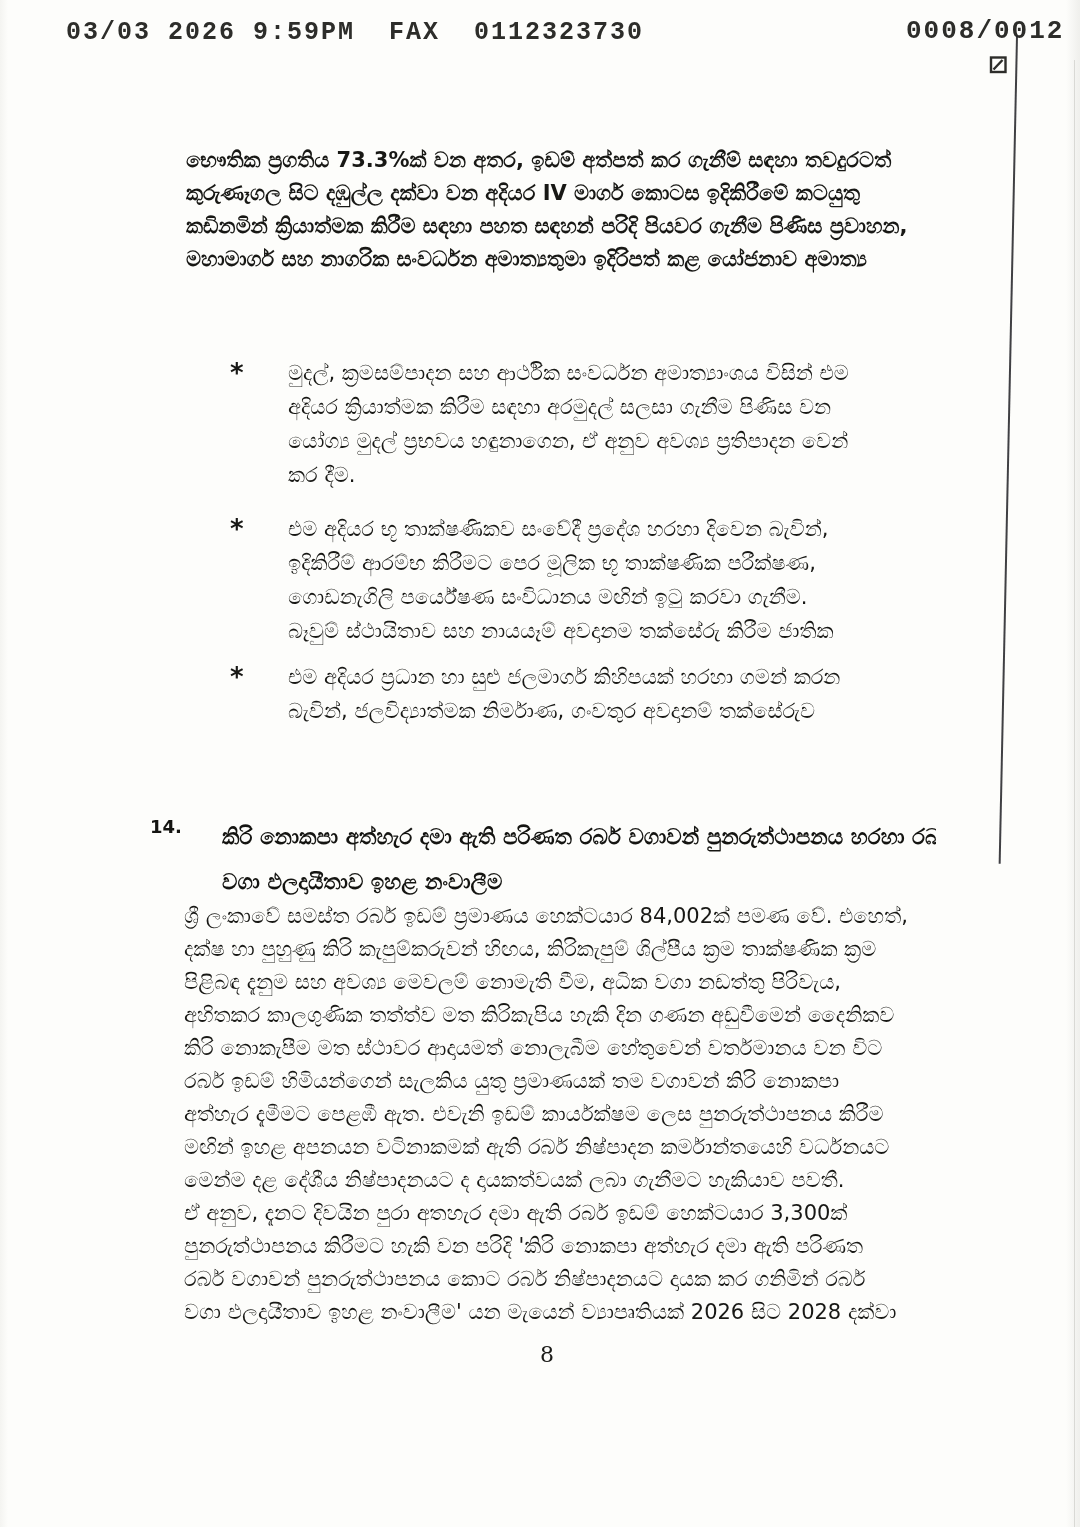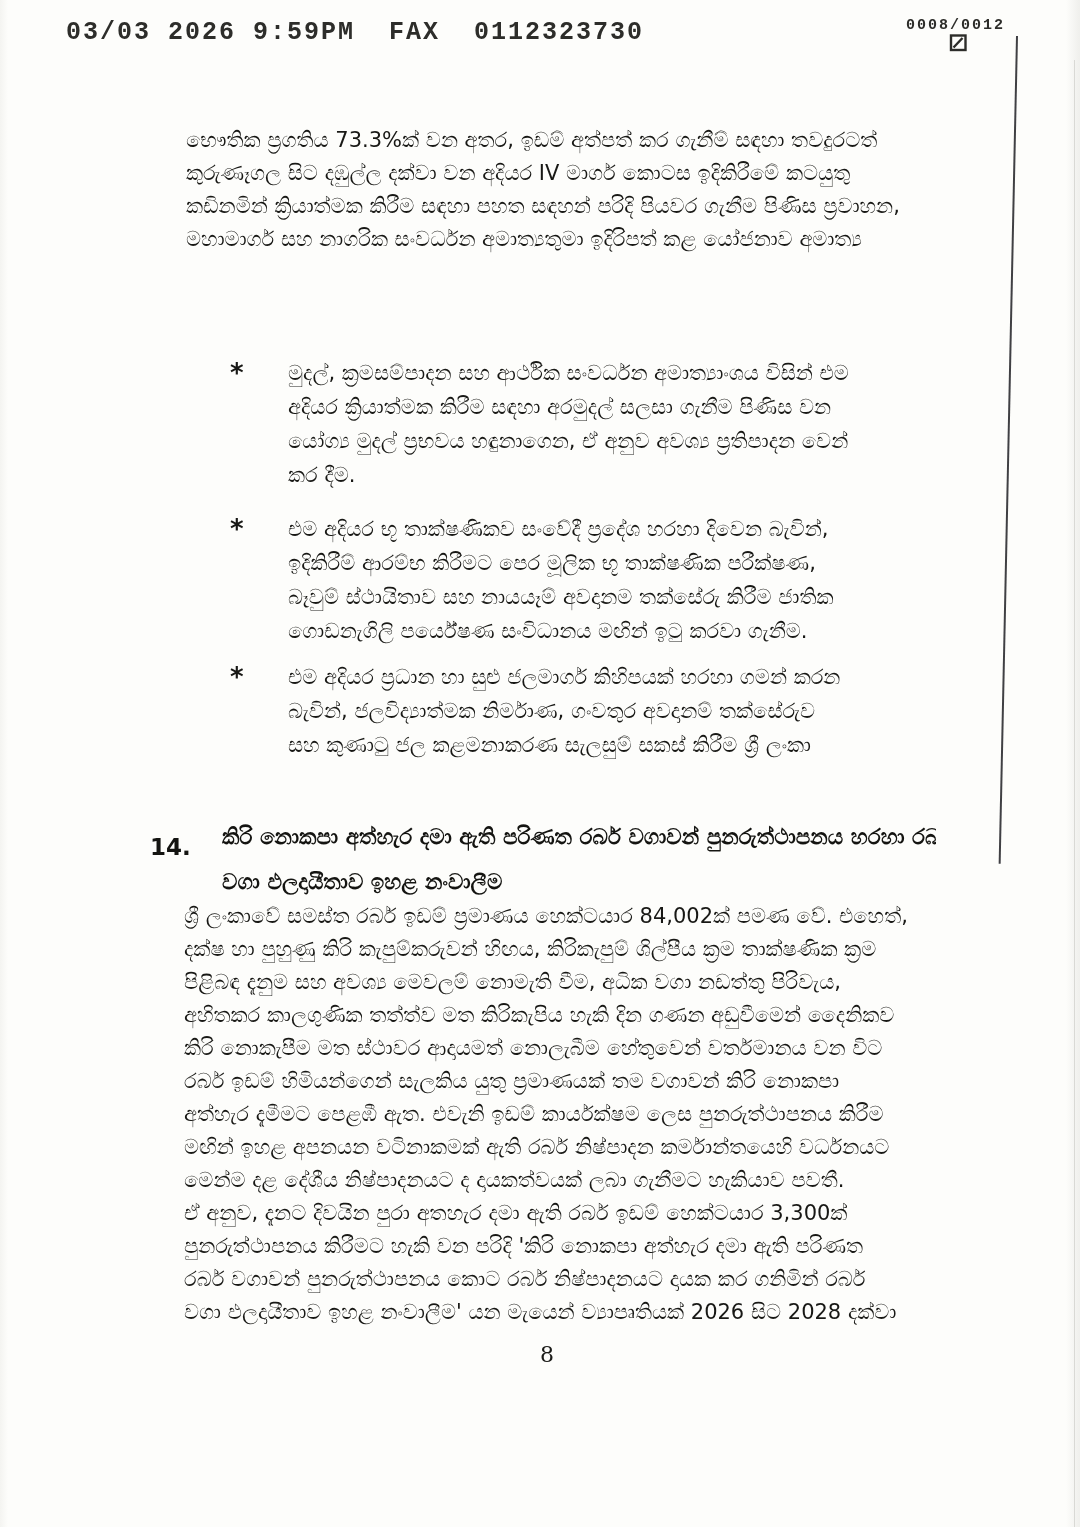--- a/index.html
+++ b/index.html
@@ -31,36 +31,36 @@
     white-space: pre;
   }
   .fax-header-right {
     position: absolute;
     left: 883px;
     top: 16px;
     display: flex;
     align-items: center;
     gap: 4px;
     font-family: "Liberation Mono", "DejaVu Sans Mono", monospace;
-    font-size: 15px;
+    font-size: 26px;
     font-weight: 600;
     letter-spacing: 2px;
     color: #2d2d2a;
     white-space: pre;
   }
   .page-icon { display: inline-block; width: 19px; height: 19px; }
   
   .para { position: absolute; }
   .text-line {
     white-space: nowrap;
     overflow: hidden;
     font-size: 21px;
     color: #181815;
   }
-  .p1 { left: 186px; top: 124px; width: 752px; }
+  .p1 { left: 186px; top: 144px; width: 752px; font-weight: bold; }
   .p1 .text-line { height: 33px; line-height: 33px; }
   .p2 { left: 184px; top: 900px; width: 756px; }
   .p2 .text-line { height: 33px; line-height: 33px; }
   .bullet { position: absolute; left: 230px; }
   .bullet .marker {
     position: absolute;
     left: 0;
     top: 2px;
     font-size: 26px;
     font-weight: 700;
@@ -68,22 +68,22 @@
   }
   .bullet .bullet-text { position: absolute; left: 58px; top: 0; width: 648px; }
   .bullet .text-line { height: 34px; line-height: 34px; }
   .b1 { top: 356px; }
   .b2 { top: 512px; }
   .b3 { top: 660px; }
   .item14 { position: absolute; left: 150px; top: 814px; width: 790px; }
   .item14 .item-number {
     position: absolute;
     left: 0;
-    top: 20px;
-    font-size: 23px;
+    top: 2px;
+    font-size: 18px;
     font-weight: 700;
     color: #141411;
     text-align: right;
   }
   .item14 .item-heading { position: absolute; left: 72px; top: 0; width: 714px; }
   .item14 .text-line {
     height: 45px;
     line-height: 45px;
     font-weight: 700;
     font-size: 21.5px;
@@ -152,31 +152,30 @@
         <div class="text-line">යෝග්‍ය මුදල් ප්‍රභවය හඳුනාගෙන, ඒ අනුව අවශ්‍ය ප්‍රතිපාදන වෙන්</div>
         <div class="text-line">කර දීම.</div>
       </div>
   </div>
 
   <div class="bullet b2">
     <span class="marker">*</span>
     <div class="bullet-text">
         <div class="text-line">එම අදියර භූ තාක්ෂණිකව සංවේදී ප්‍රදේශ හරහා දිවෙන බැවින්,</div>
         <div class="text-line">ඉදිකිරීම් ආරම්භ කිරීමට පෙර මූලික භූ තාක්ෂණික පරීක්ෂණ,</div>
+        <div class="text-line">ගොඩනැගිලි පර්යේෂණ සංවිධානය මඟින් ඉටු කරවා ගැනීම.</div>
         <div class="text-line">බෑවුම් ස්ථායිතාව සහ නායයෑම් අවදානම තක්සේරු කිරීම ජාතික</div>
-        <div class="text-line">ගොඩනැගිලි පර්යේෂණ සංවිධානය මඟින් ඉටු කරවා ගැනීම.</div>
       </div>
   </div>
 
   <div class="bullet b3">
     <span class="marker">*</span>
     <div class="bullet-text">
         <div class="text-line">එම අදියර ප්‍රධාන හා සුළු ජලමාර්ග කිහිපයක් හරහා ගමන් කරන</div>
         <div class="text-line">බැවින්, ජලවිද්‍යාත්මක නිර්මාණ, ගංවතුර අවදානම් තක්සේරුව</div>
-        <div class="text-line">සහ කුණාටු ජල කළමනාකරණ සැලසුම් සකස් කිරීම ශ්‍රී ලංකා</div>
       </div>
   </div>
 
   <div class="item14">
     <span class="item-number">14.</span>
     <div class="item-heading">
         <div class="text-line">කිරි නොකපා අත්හැර දමා ඇති පරිණත රබර් වගාවන් පුනරුත්ථාපනය හරහා රබර්</div>
         <div class="text-line">වගා ඵලදායීතාව ඉහළ නංවාලීම</div>
       </div>
   </div>

